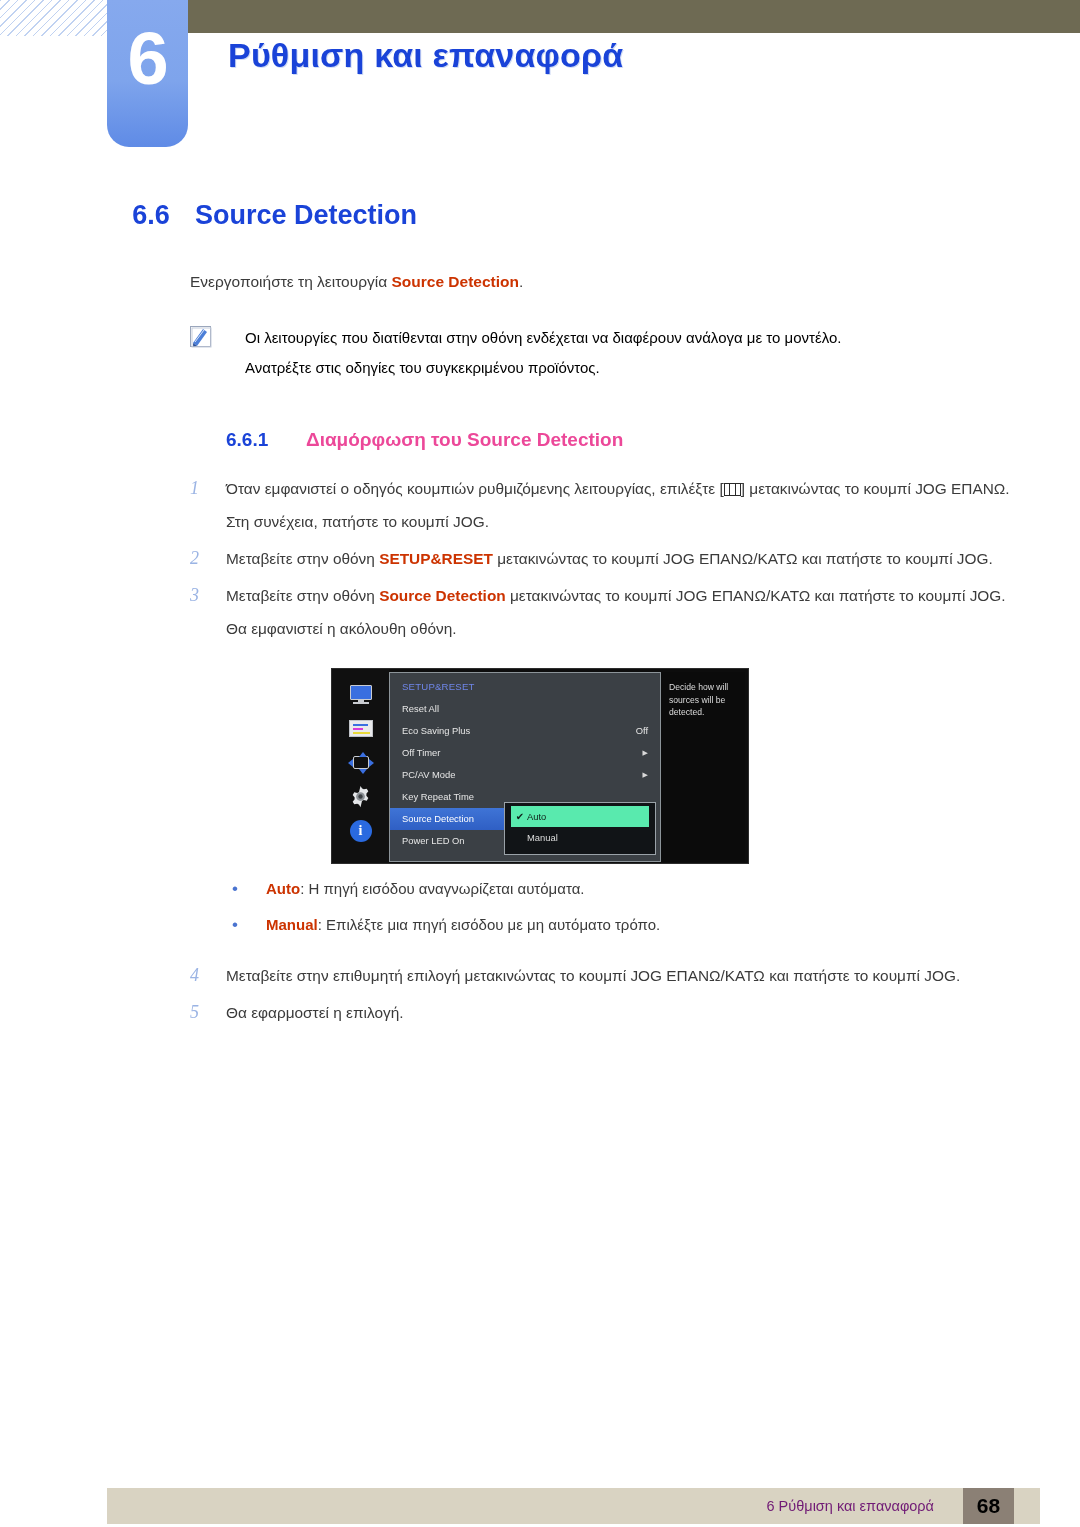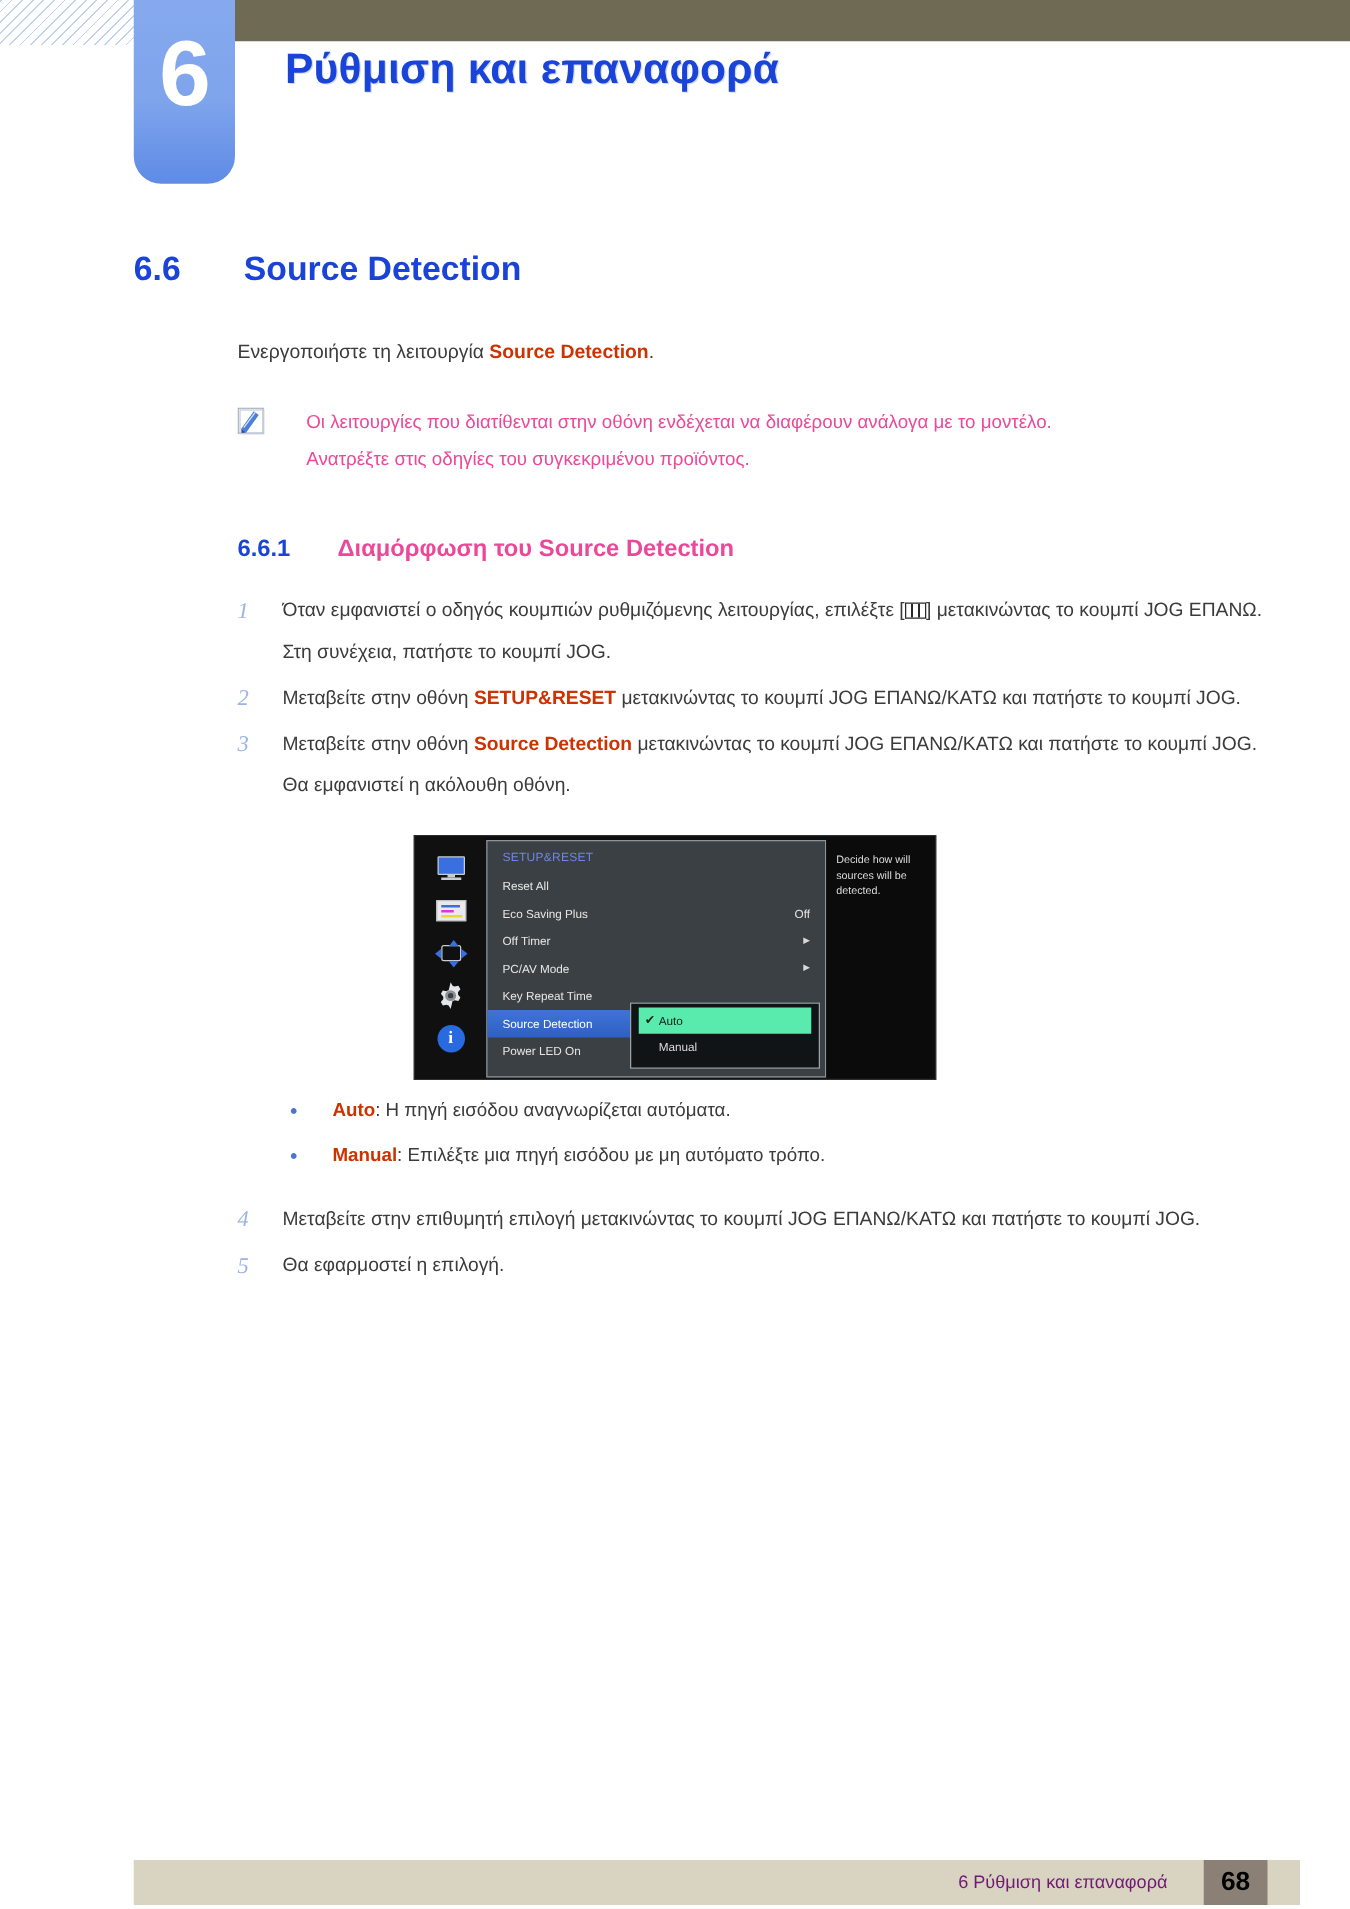--- a/index.html
+++ b/index.html
@@ -60,20 +60,21 @@
   
   .content {
     position: absolute;
     left: 0; top: 200px;
     width: 1080px;
   }
   .h2-row {
     display: flex;
     align-items: baseline;
     padding-left: 107px;
+    text-align: center;
   }
   .h2-num {
     font-size: 27px;
     font-weight: bold;
     color: #1a43d8;
     width: 88px;
   }
   .h2-text {
     font-size: 27px;
     font-weight: bold;
@@ -94,34 +95,35 @@
     padding-left: 190px;
     margin-top: 32px;
   }
   .note-icon {
     width: 23px; height: 22px;
     margin-right: 32px;
     margin-top: 3px;
     flex: 0 0 auto;
     position: relative;
   }
-  .note-lines { font-size: 15px; color: #ec4899; line-height: 30px; }
+  .note-lines { font-size: 15px; color: #000000; line-height: 30px; }
 
   
   .h3-row {
     display: flex;
     padding-left: 190px;
     margin-top: 46px;
     align-items: baseline;
   }
   .h3-num {
     font-size: 19px;
     font-weight: bold;
     color: #1a43d8;
     width: 80px;
+    margin-left: 36px;
   }
   .h3-text {
     font-size: 19px;
     font-weight: bold;
     color: #ec4899;
   }
 
   
   .steps { margin-top: 22px; }
   .step {

